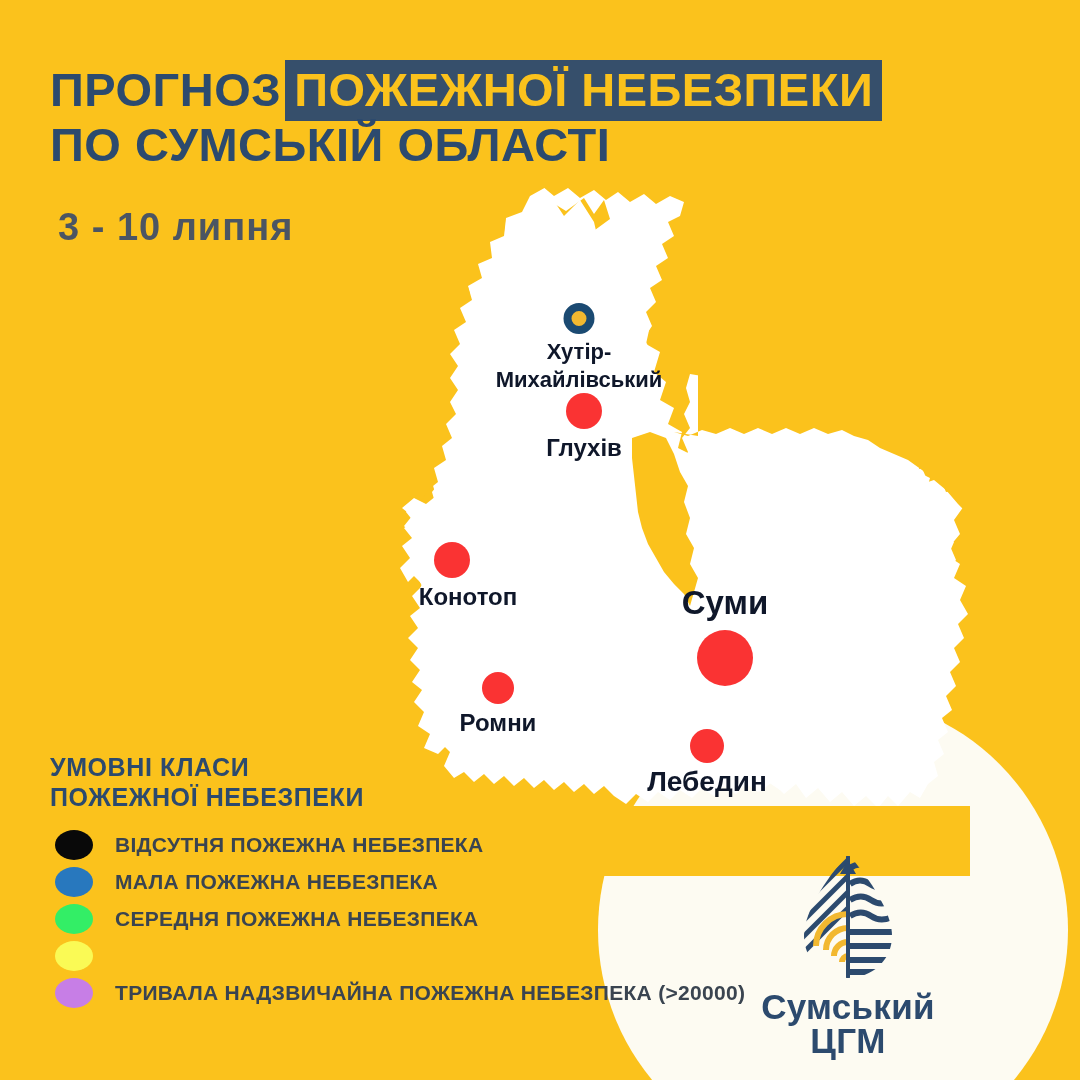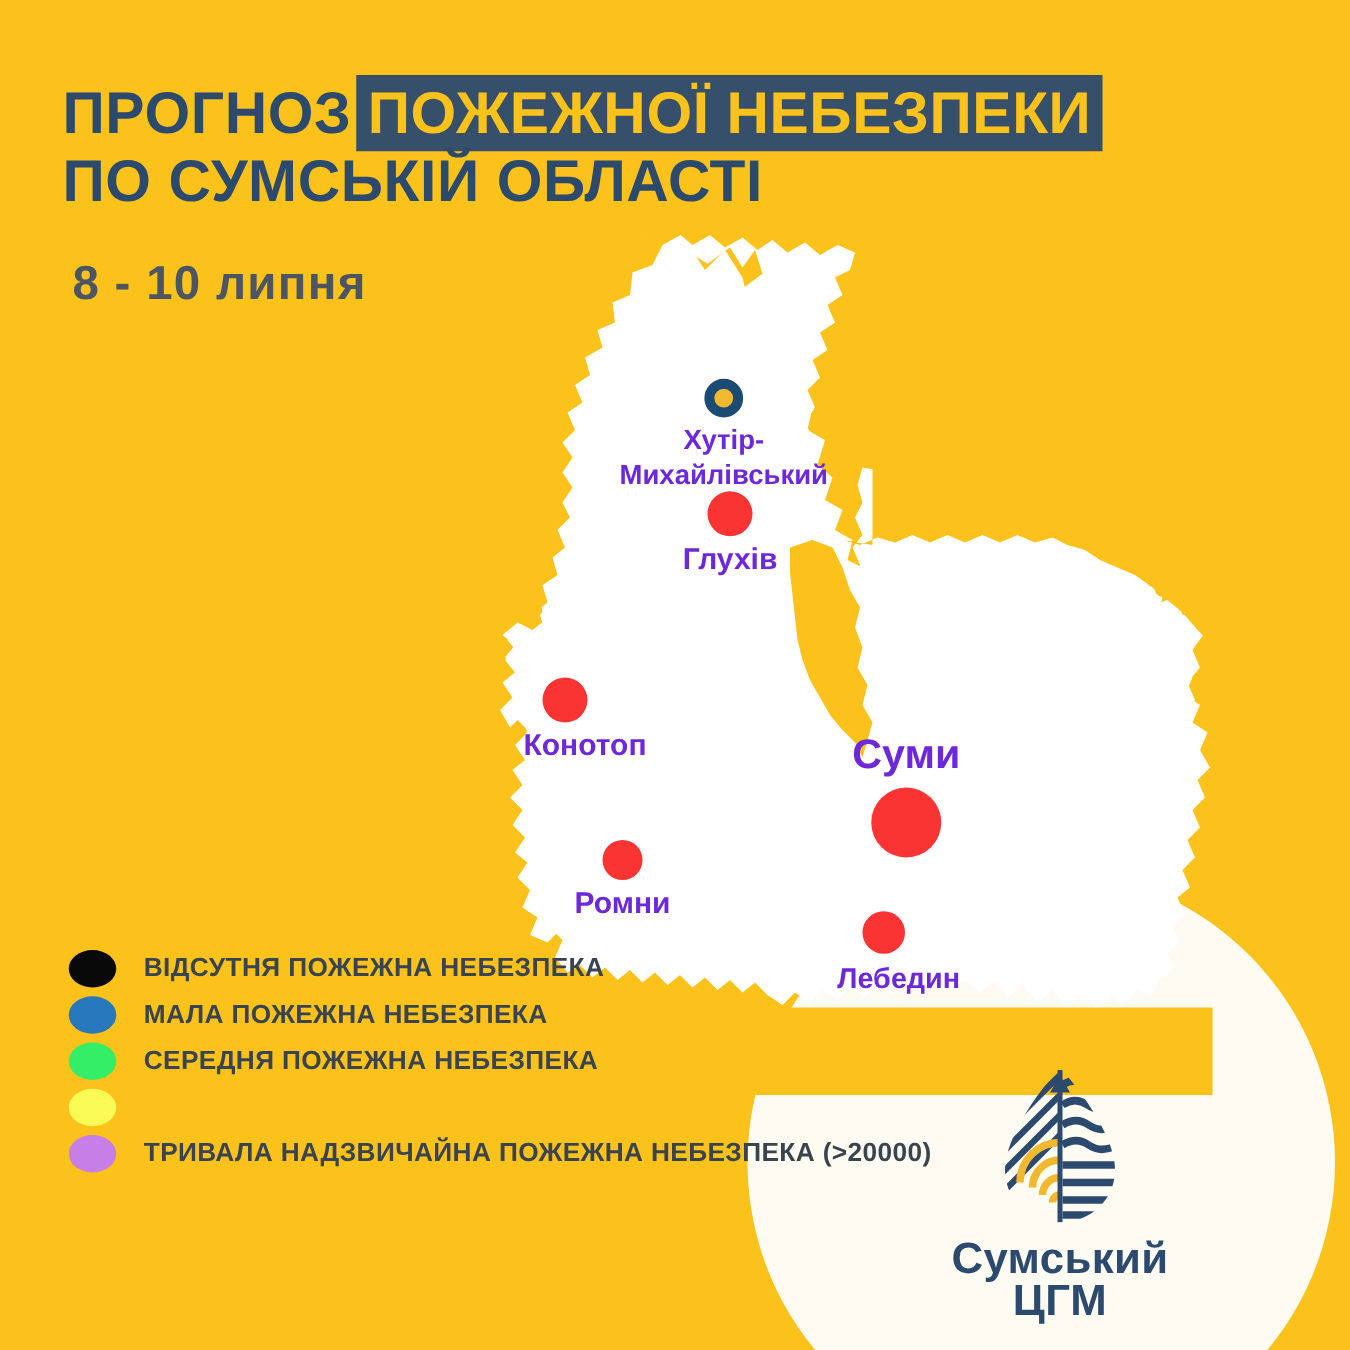--- a/index.html
+++ b/index.html
@@ -98,21 +98,21 @@
     border-radius:50%;
     position:absolute;
     left:50%;
     transform:translateX(-50%);
   }
   .city-name{
     position:absolute;
     left:50%;
     transform:translateX(-50%);
     white-space:nowrap;
-    color:#6d28d9;
+    color:#0f172a;
     font-weight:bold;
     text-align:center;
   }
 
   
   .logo{
     position:absolute;
     right:40px;bottom:22px;
     width:200px;
     z-index:7;
@@ -232,23 +232,27 @@
     </svg>
   </div>
 
   <div class="title-block">
     <div class="title-line">
       <span>ПРОГНОЗ</span><span class="title-hl">ПОЖЕЖНОЇ НЕБЕЗПЕКИ</span>
     </div>
     <div class="title-line">ПО СУМСЬКІЙ ОБЛАСТІ</div>
   </div>
 
-  <div class="date-line">8 - 10 липня</div>
+  <div class="date-line">3 - 10 липня</div>
 
   <div class="legend">
+    <div class="legend-title">
+      <div>УМОВНІ КЛАСИ</div>
+      <div>ПОЖЕЖНОЇ НЕБЕЗПЕКИ</div>
+    </div>
     <div class="legend-items" id="legend-items">
         <div class="legend-row">
           <span class="legend-dot" style="background: rgb(9, 9, 9);"></span>
           <span class="legend-label">ВІДСУТНЯ ПОЖЕЖНА НЕБЕЗПЕКА</span>
         </div>
         <div class="legend-row">
           <span class="legend-dot" style="background: rgb(40, 120, 190);"></span>
           <span class="legend-label">МАЛА ПОЖЕЖНА НЕБЕЗПЕКА</span>
         </div>
         <div class="legend-row">
@@ -292,21 +296,21 @@
         </div>
       </div>
       <div class="city" style="left: 725px; top: 658px; width: 0px; height: 0px;">
         <div class="city-dot" style="width: 56px; height: 56px; top: -28px; background: rgb(250, 51, 51);"></div>
         <div class="city-name" style="font-size: 33px; line-height: 39px; top: -75px;">
           <div>Суми</div>
         </div>
       </div>
       <div class="city" style="left: 707px; top: 746px; width: 0px; height: 0px;">
         <div class="city-dot" style="width: 34px; height: 34px; top: -17px; background: rgb(250, 51, 51);"></div>
-        <div class="city-name" style="font-size: 23px; line-height: 30px; top: 21px; margin-left: 12px;">
+        <div class="city-name" style="font-size: 28px; line-height: 30px; top: 21px;">
           <div>Лебедин</div>
         </div>
       </div>
     </div>
 
   <div class="logo">
     <svg class="logo-mark" viewBox="0 0 104 130" xmlns="http://www.w3.org/2000/svg">
       <defs>
         <clipPath id="dropClip">
           <path d="M52 2 C52 2 8 50 8 84 C8 108 28 126 52 126 C76 126 96 108 96 84 C96 50 52 2 52 2 Z"></path>

